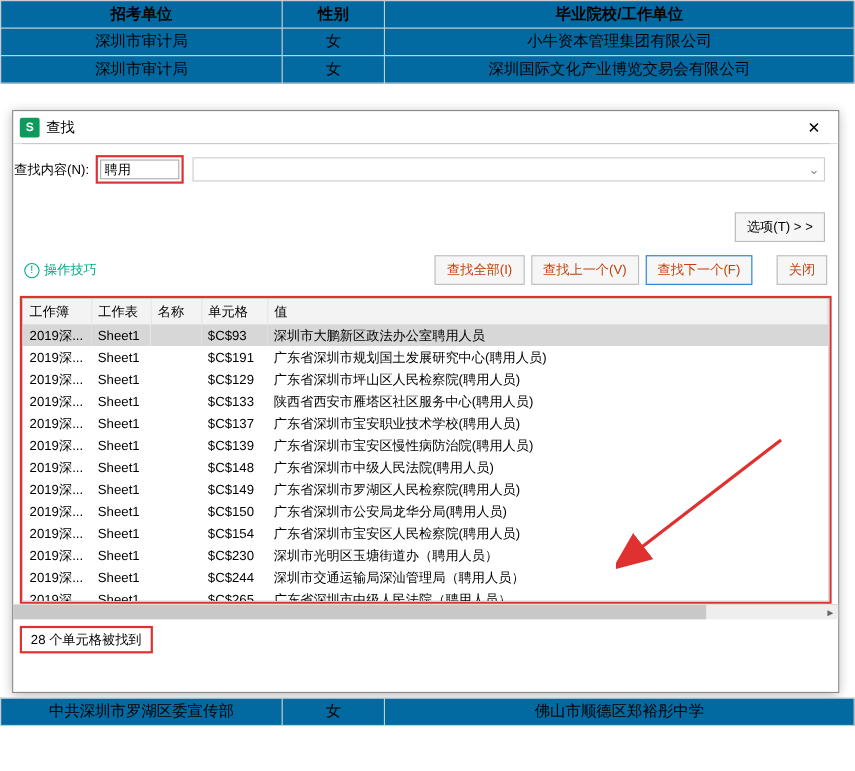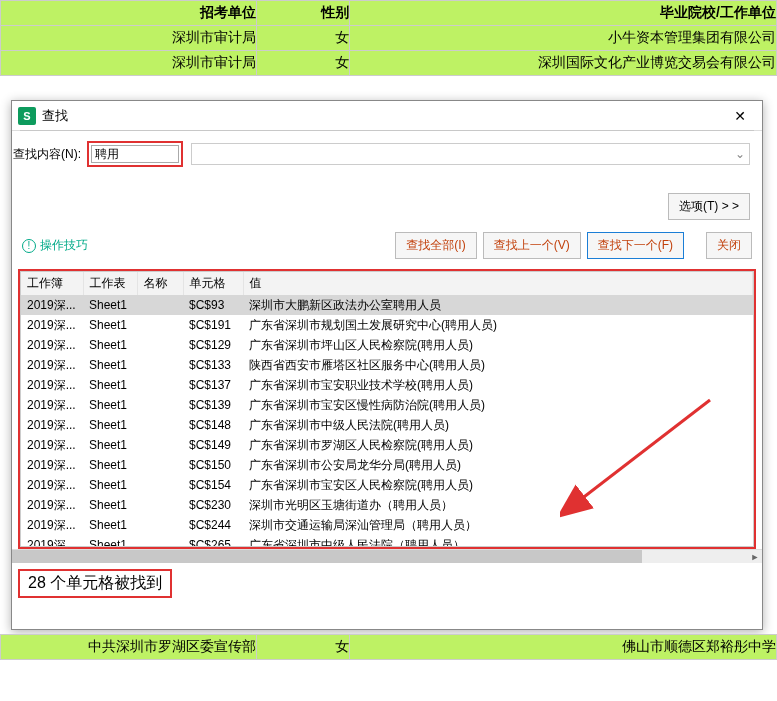--- a/index.html
+++ b/index.html
@@ -1,54 +1,54 @@
 <!DOCTYPE html>
 <html><head>
 <meta charset="utf-8">
 <style>
 * { box-sizing: border-box; margin: 0; padding: 0; }
 body { font-family: "Microsoft YaHei", "SimSun", sans-serif; font-size: 13px; background: #fff; color: #000; width: 777px; height: 701px; overflow: hidden; position: relative; }
 .sheet { width: 100%; }
 .title-row { text-align: center; font-size: 22px; font-weight: bold; padding: 6px 0 4px; border-bottom: 1px solid #ccc; }
 .title-row .sub { font-size: 15px; font-weight: normal; }
 table.grid { width: 100%; border-collapse: collapse; font-size: 14px; }
-table.grid th, table.grid td { border: 1px solid #ccc; padding: 3px 0; text-align: right; background: #bef264; }
+table.grid th, table.grid td { border: 1px solid #ccc; padding: 3px 0; text-align: center; background: #0369a1; }
 table.grid th { font-weight: bold; }
 .dialog { position: absolute; left: 11px; top: 100px; width: 752px; height: 530px; background: #fff; border: 1px solid #888; box-shadow: 0 2px 10px rgba(0,0,0,0.3); display: flex; flex-direction: column; }
 .dialog-title { height: 30px; border-bottom: 1px solid #ddd; display: flex; align-items: center; padding: 0 6px 0 6px; font-size: 13px; }
 .dialog-title .app-icon { width: 18px; height: 18px; background: #0d9b5d; color: #fff; display: inline-flex; align-items: center; justify-content: center; font-size: 11px; font-weight: bold; border-radius: 2px; margin-right: 6px; }
 .dialog-title .sp { flex: 1; }
 .dialog-title .close { width: 32px; height: 24px; display:flex; align-items:center; justify-content:center; cursor:pointer; font-size:14px; }
 .tabs { display: flex; padding: 8px 8px 0 8px; gap: 0; font-size: 12px; }
 .tab { padding: 5px 12px; border: 1px solid transparent; cursor: pointer; }
 .tab.active { border: 1px solid #c8c8c8; border-bottom-color: #fff; background: #fff; position: relative; z-index: 2; }
 .tab-sep { border-bottom: 1px solid #c8c8c8; margin: -1px 8px 0 8px; }
 .search-row { display:flex; align-items:center; padding: 10px 12px 6px 1px; font-size: 12px; }
 .search-row label { margin-right: 6px; white-space: nowrap; }
 .input-wrap { border: 2.5px solid #e03131; padding: 2px; margin-right: 4px; }
-.input-wrap input { width: 88px; height: 18px; border: 1px solid #aaa; font-size: 12px; padding: 1px 3px; }
+.input-wrap input { width: 72px; height: 18px; border: 1px solid #aaa; font-size: 12px; padding: 1px 3px; }
 .dd { flex:1; height: 22px; border: 1px solid #ccc; margin-left: 4px; display:flex; align-items:center; justify-content:flex-end; padding-right:4px; color:#888; }
 .options-row { display:flex; justify-content:flex-end; padding: 20px 12px 6px 0; }
 .btn { border: 1px solid #bbb; background: #f6f6f6; padding: 4px 10px; font-size: 12px; cursor: pointer; }
 .hint-row { display:flex; align-items:center; padding: 6px 10px; color: #0a8; font-size: 12px; }
 .hint-row .icon { width:14px; height:14px; border:1.5px solid #0a8; border-radius:50%; display:inline-flex; align-items:center; justify-content:center; margin-right:4px; font-size:10px; }
 .hint-row .sp { flex:1; }
 .hint-row .btn { margin-left: 6px; color:#c2410c; }
 .results-box { border: 2.5px solid #e03131; margin: 4px 6px 0 6px; }
 .results { border: 1px solid #ccc; font-size: 12px; }
 .results table { width: 100%; border-collapse: collapse; table-layout: fixed; }
 .results thead th { background: #f3f3f3; text-align: left; font-weight: normal; padding: 3px 6px; border-right: 1px solid #e4e4e4; }
 .results tbody td { padding: 1.5px 6px; white-space: nowrap; overflow: hidden; text-overflow: ellipsis; }
 .results tbody tr.sel td { background: #d7d7d7; }
 .results-scroll { max-height: 274px; overflow-y: scroll; overflow-x: auto; }
 .hscroll { height: 14px; background: #eee; position: relative; border-top: 1px solid #ddd; }
 .hscroll .thumb { position:absolute; left:0; top:0; height:100%; width: 84%; background: #c8c8c8; }
 .hscroll .arrow { position:absolute; top:0; width:14px; height:14px; display:flex; align-items:center; justify-content:center; font-size:9px; color:#666; }
 .hscroll .la { left:0 } .hscroll .ra { right:0 }
-.status { border: 2.5px solid #e03131; padding: 2px 8px; font-size: 16px; margin: 4px 0 0 6px; display:inline-block; }
+.status { border: 2.5px solid #e03131; padding: 2px 8px; font-size: 12px; margin: 4px 0 0 6px; display:inline-block; }
 .dialog-bottom { padding: 2px 0 4px 0; }
 .annot-arrow { position:absolute; pointer-events:none; }
 col.c1{width:62px} col.c2{width:54px} col.c3{width:46px} col.c4{width:60px} col.c5{width:auto}
 </style>
 </head>
 <body>
 
 <div class="sheet">
   <table class="grid">
     <thead>

